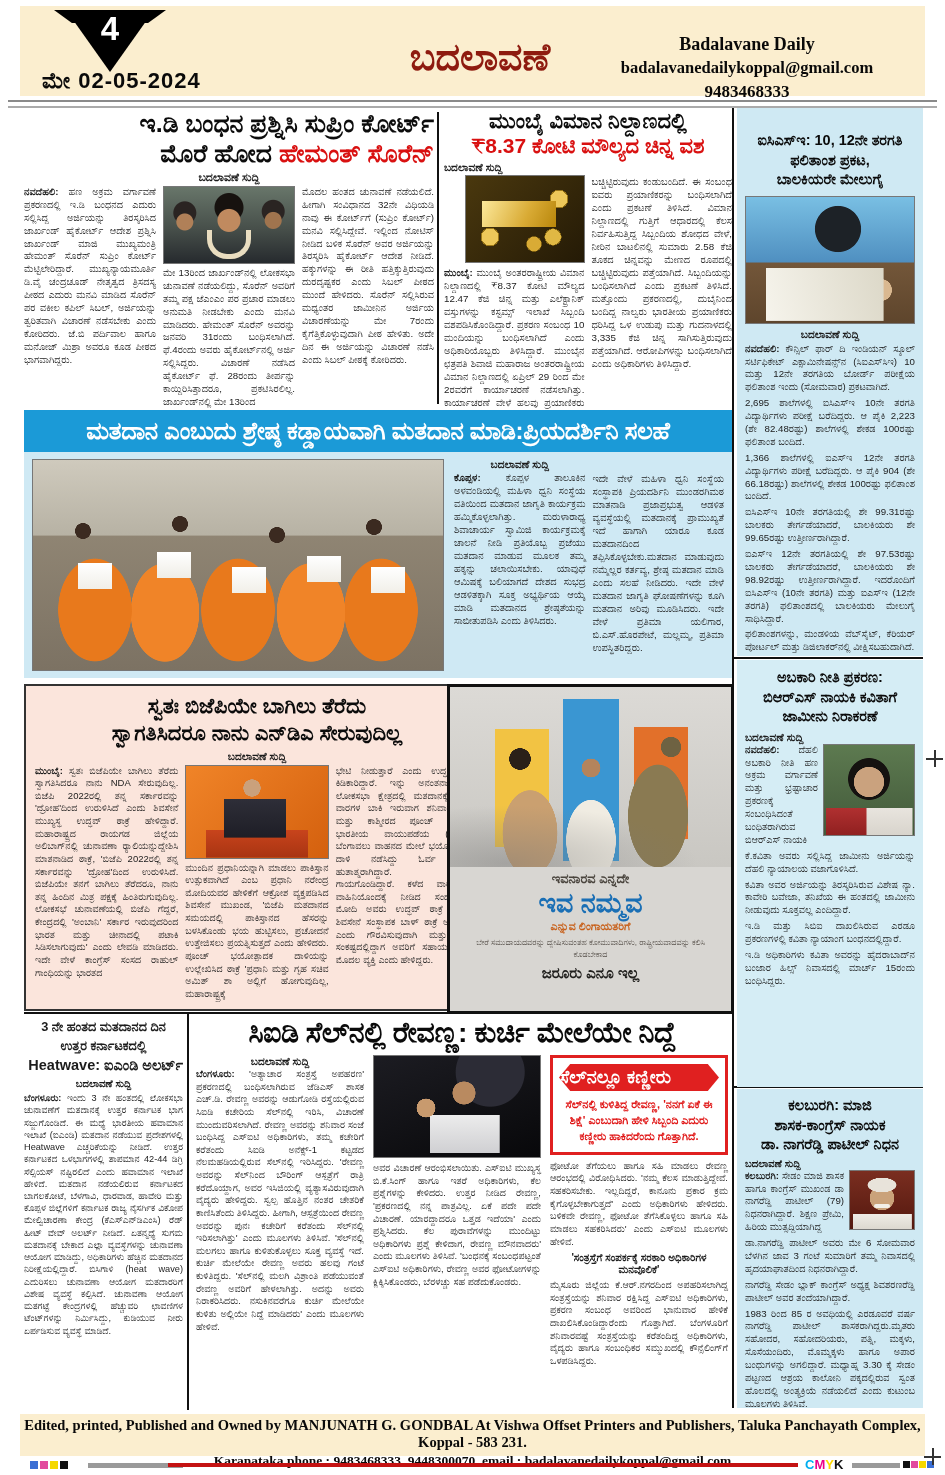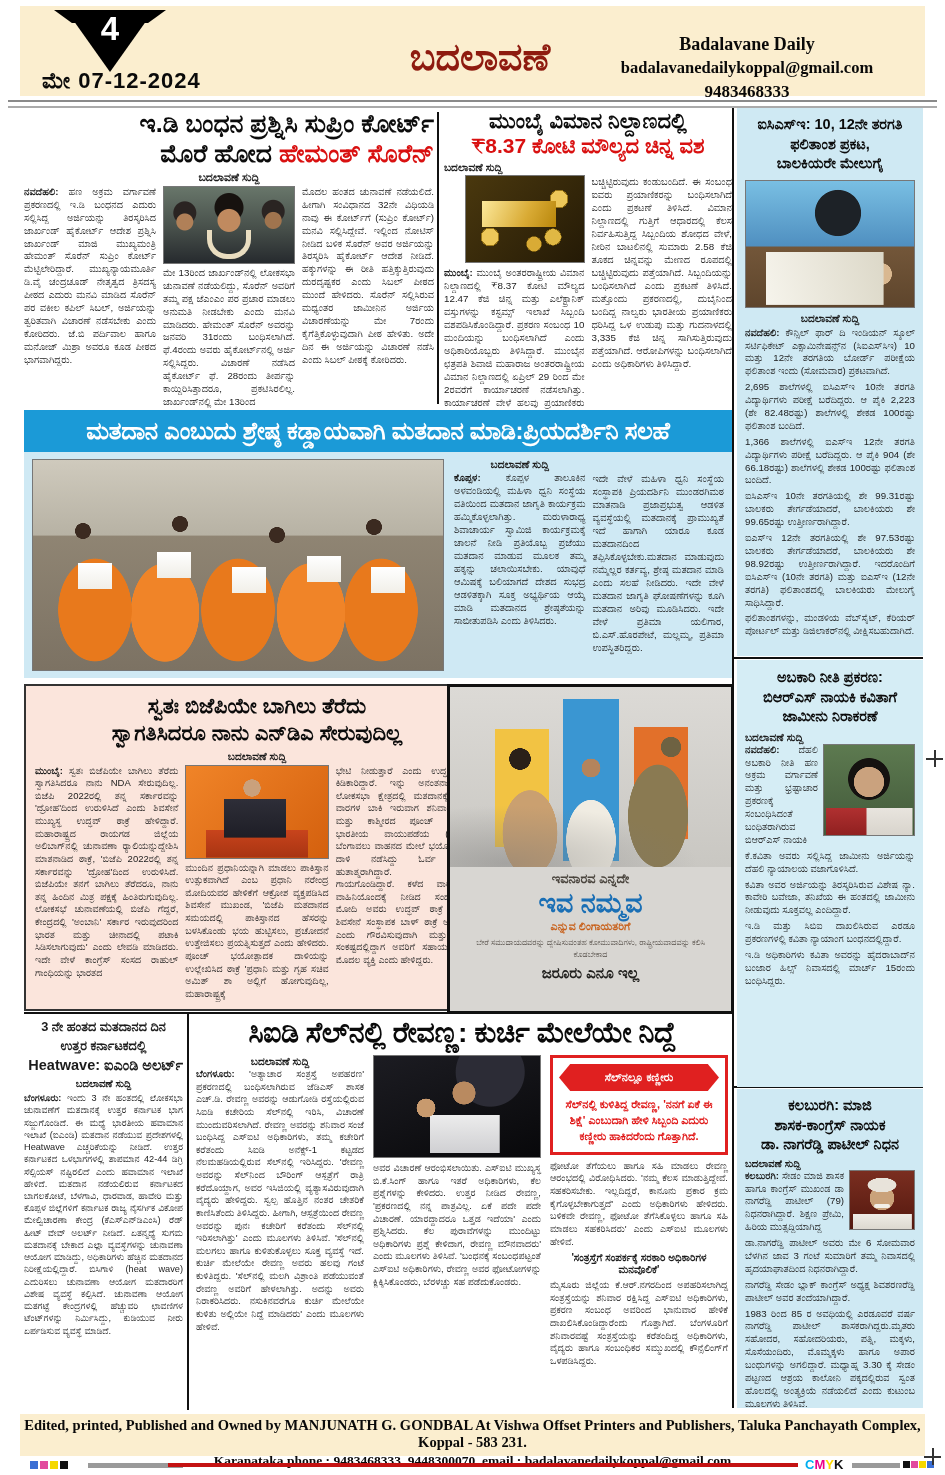--- a/index.html
+++ b/index.html
@@ -54,21 +54,21 @@
  background-image:
   linear-gradient(115deg,#fce99b,#d9ab35 60%,#b8860b),
   radial-gradient(circle,#edc85a 0 45%,#9a7618 46% 50%,transparent 51%),
   radial-gradient(circle,#e0b844 0 45%,#8a6a14 46% 50%,transparent 51%),
   radial-gradient(circle,#edc85a 0 45%,#9a7618 46% 50%,transparent 51%),
   radial-gradient(circle,#d9ab35 0 45%,#7a5c10 46% 50%,transparent 51%),
   linear-gradient(135deg,#4a380e,#241a06);
  background-size:74px 26px,26px 26px,24px 24px,26px 26px,22px 22px,100% 100%;
  background-position:38% 42%,88% 16%,80% 78%,12% 80%,60% 88%,0 0;}
 
-#artC{left:737px;top:108px;width:186px;height:548px;background:#cfe9f3;padding:7px 8px;}
+#artC{left:737px;top:108px;width:186px;height:548px;background:#cfe9f3;padding:23px 8px;}
 .sidehead{font-size:14.5px;font-weight:800;text-align:center;line-height:1.35;color:#0b0b0b;}
 .sidebyline{font-weight:700;font-size:10.5px;text-align:center;margin:4px 0 2px;}
 #artC .jtext,#artG .jtext,#artJ .jtext{font-size:9.7px;}
 #artC p,#artG p,#artJ p{margin-bottom:3px;}
 .ph-student{width:100%;height:128px;margin-top:6px;background-color:#6b4f35;
  background-image:
   linear-gradient(75deg,#f6f4ec,#dcd8c8),
   radial-gradient(circle,#d9b890 0 50%,transparent 52%),
   radial-gradient(circle,#d9b890 0 50%,transparent 52%),
   radial-gradient(circle,#1d2227 0 50%,transparent 52%),
@@ -169,21 +169,21 @@
 .ph-revanna{width:100%;height:103px;margin-bottom:4px;background-color:#0c0c10;
  background-image:
   radial-gradient(circle,#c89a6e 0 50%,transparent 52%),
   radial-gradient(circle,#b98a60 0 50%,transparent 52%),
   linear-gradient(#ececec,#cfcfd2),
   radial-gradient(circle at 70% 16%,#2c2c36 0 34px,transparent 35px),
   linear-gradient(160deg,#1c1c22,#08080a);
  background-size:24px 28px,32px 32px,42% 38%,100% 100%,100% 100%;
  background-position:28% 52%,55% 30%,58% 94%,0 0,0 0;}
 .redbox{border:3px solid #e02020;background:#fff;padding:6px 6px 7px;margin-bottom:5px;}
-.redbox .rb-banner{background:#e02020;color:#fff;font-weight:800;font-size:11px;text-align:center;
+.redbox .rb-banner{background:#e02020;color:#fff;font-weight:800;font-size:18px;
  height:27px;line-height:27px;clip-path:polygon(0 50%,7% 0,93% 0,100% 50%,93% 100%,7% 100%);}
 .redbox .rb-text{color:#e01515;font-weight:700;font-size:11px;text-align:center;line-height:1.45;margin-top:6px;}
 .subhead{font-weight:800;font-size:10.3px;text-align:center;margin:4px 0 3px;}
 #artJ{left:737px;top:1089px;width:186px;height:319px;background:#cfe9f3;padding:7px 8px;}
 #artJ .byline{font-size:10px;}
 .ph-obit{float:right;width:66px;height:60px;margin:0 0 2px 5px;background-color:#5e241a;position:relative;
  background-image:
   radial-gradient(ellipse,#e8e3da 0 50%,transparent 52%),
   radial-gradient(circle,#caa27a 0 50%,transparent 52%),
   linear-gradient(#efece6,#ddd8d0),
@@ -213,21 +213,21 @@
 <body>
 
 <div id="page">
 
   <div id="hdr" class="abs">
     <div class="logo">
       <div class="bar"></div>
       <div class="tri"></div>
       <span class="pnum">4</span>
     </div>
-    <div class="hdate">ಮೇ 07-12-2024</div>
+    <div class="hdate">ಮೇ 02-05-2024</div>
     <div class="htitle">ಬದಲಾವಣೆ</div>
     <div class="hright">
       <div class="hr1">Badalavane Daily</div>
       <div class="hr2">badalavanedailykoppal@gmail.com</div>
       <div class="hr3">9483468333</div>
     </div>
   </div>
   <div id="dblrule" class="abs"></div>
 
   <div class="abs rule" style="left:437px;top:112px;width:2px;height:292px;"></div>

